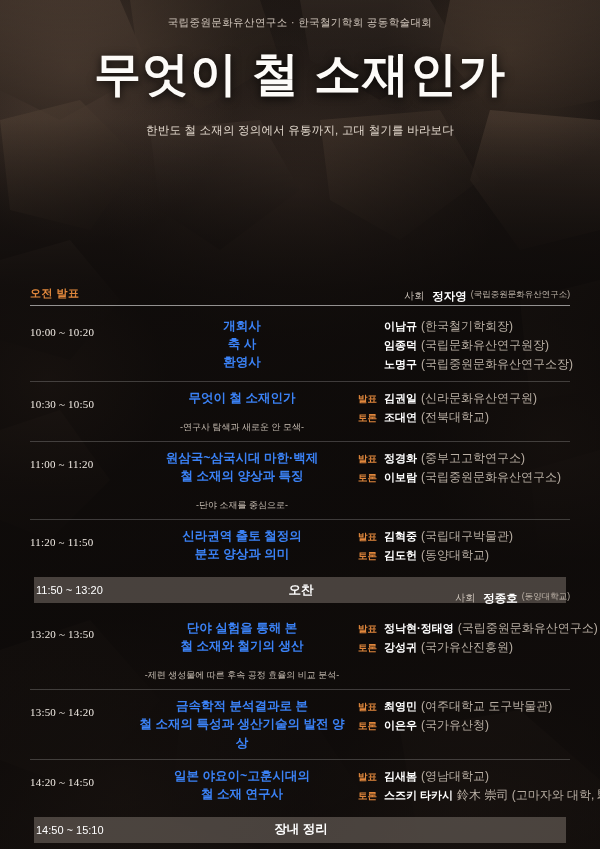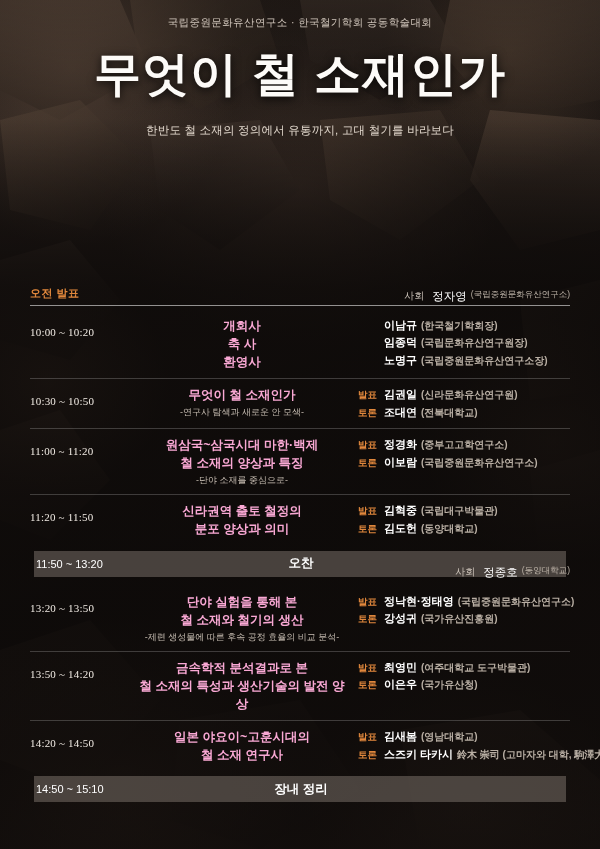--- a/index.html
+++ b/index.html
@@ -104,21 +104,21 @@
     margin-bottom: 6px;
   }
   .chair-label {
     color: #cfc6bc;
     font-size: 10px;
     margin-right: 8px;
   }
   .chair-name {
     font-size: 11.5px;
     color: #fff;
-    font-weight: normal;
+    font-weight: bold;
   }
   .chair-aff {
     font-size: 8.5px;
     color: #bdb3a8;
     margin-left: 4px;
   }
   .row {
     display: flex;
     align-items: flex-start;
     padding: 7px 0 7px 0;
@@ -137,27 +137,27 @@
     letter-spacing: 0.2px;
     font-family: Liberation Serif, serif;
   }
   .col-title {
     flex: 1 1 auto;
     padding-right: 8px;
   }
   .ttl {
     font-size: 12.5px;
     font-weight: bold;
-    color: #f9a8d4;
+    color: #3b82f6;
     line-height: 1.45;
   }
   .sub {
     font-size: 9px;
     color: #c9bfb4;
-    margin-top: 2px;
+    margin-top: 14px;
     text-align: center;
   }
   .col-people {
     width: 212px;
     flex: none;
   }
   .person {
     display: flex;
     align-items: baseline;
     line-height: 1.5;
@@ -171,25 +171,24 @@
     color: #e0873c;
   }
   .role.plain { color: #d8cec3; font-weight: normal; }
   .pname {
     font-size: 11px;
     color: #fff;
     font-weight: bold;
     white-space: nowrap;
   }
   .paff {
-    font-size: 10px;
+    font-size: 12px;
     color: #b9afa4;
     margin-left: 4px;
     white-space: nowrap;
-    font-weight: bold;
   }
   .center-title { text-align: center; }
   .banner {
     background: rgba(120,112,104,0.55);
     display: flex;
     align-items: center;
     height: 26px;
     margin: 5px 4px;
   }
   .banner .btime {

